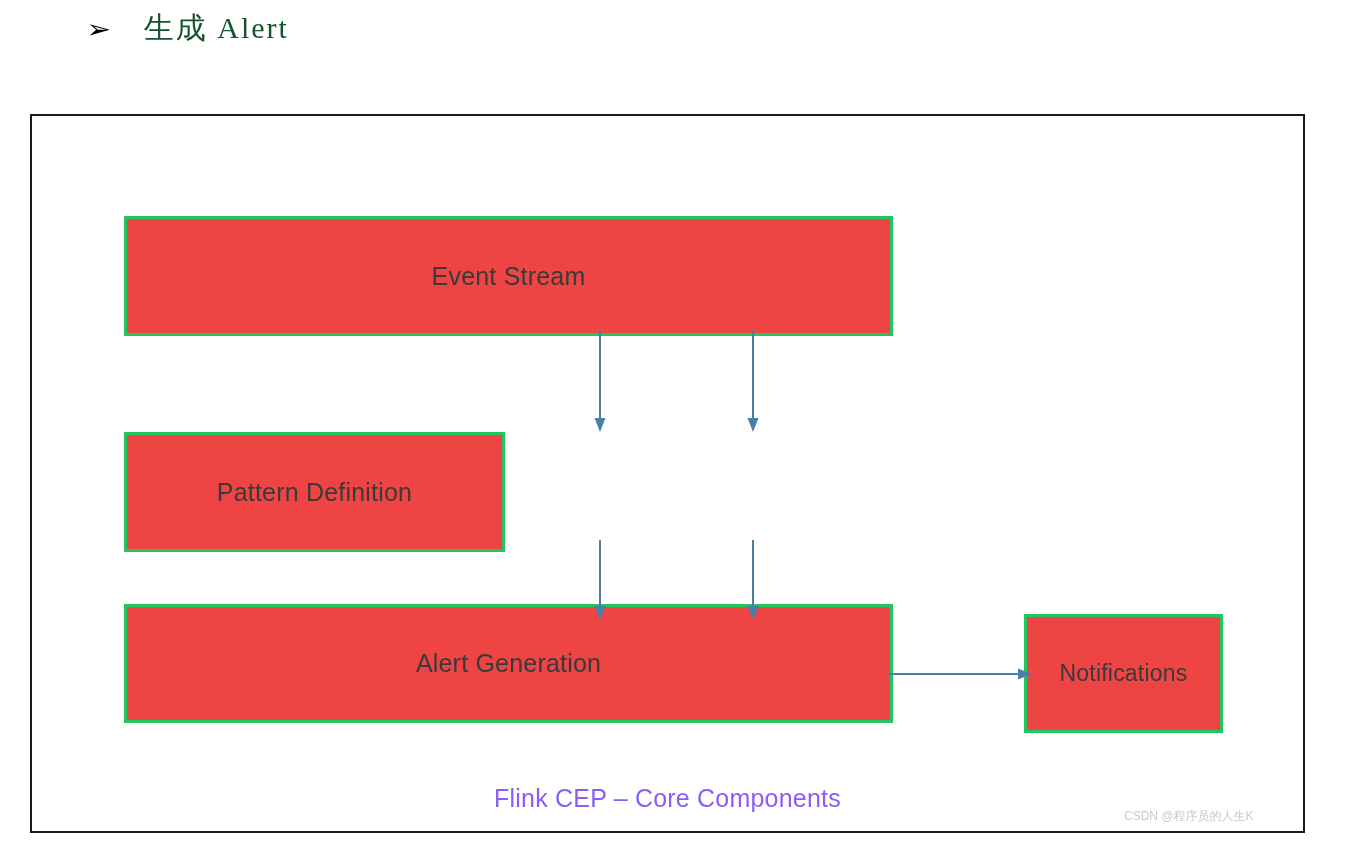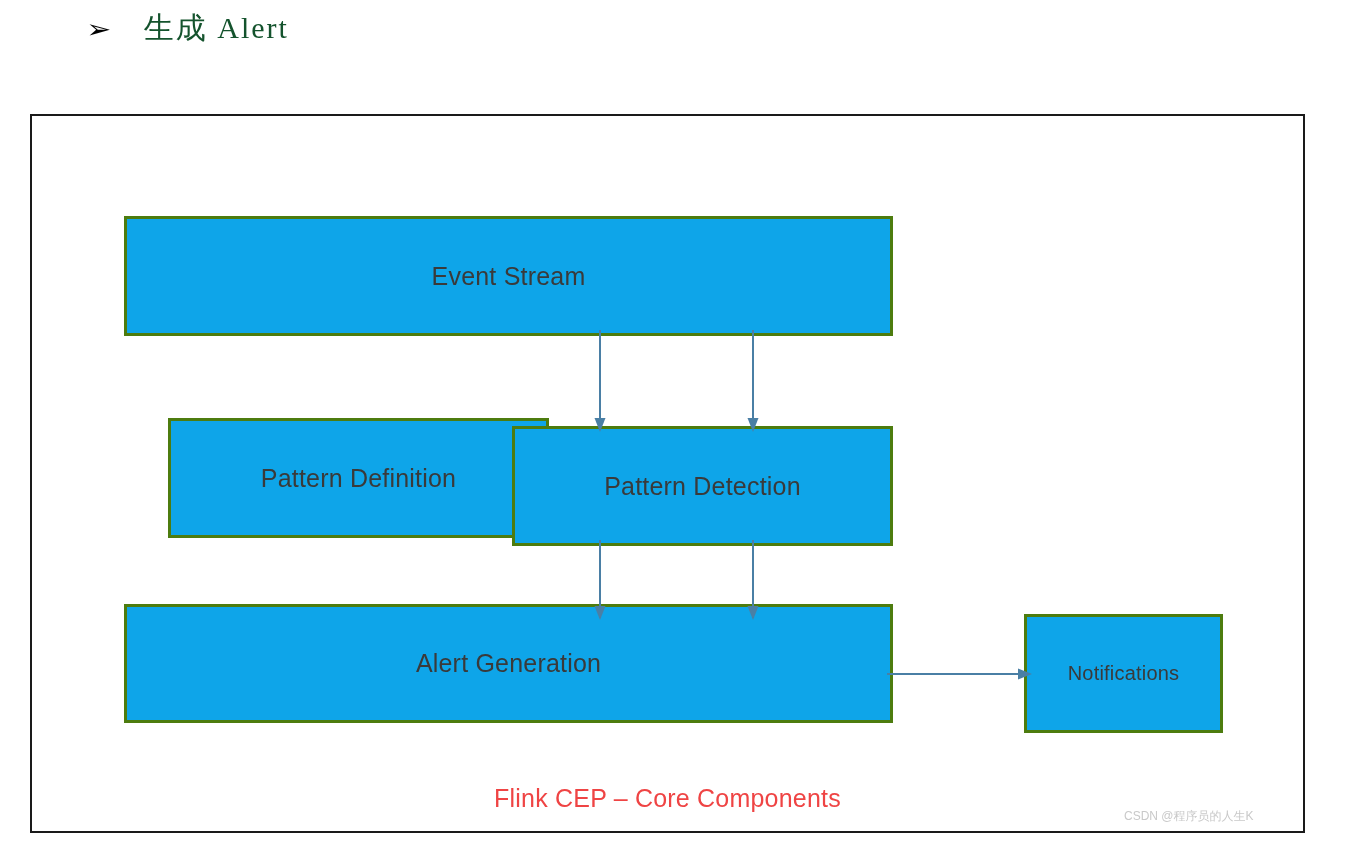--- a/index.html
+++ b/index.html
@@ -48,43 +48,43 @@
     width: 1275px;
     height: 719px;
     border: 2px solid #1a1a1a;
     background: #ffffff;
     box-sizing: border-box;
   }
 
   
   .gbox {
     position: absolute;
-    border: 3px solid #4d7c0f;
-    background: #0ea5e9;
+    border: 3px solid #22c55e;
+    background: #ef4444;
     box-sizing: border-box;
     display: flex;
     align-items: center;
     justify-content: center;
   }
   .gbox .blabel {
     font-family: "Liberation Sans", sans-serif;
     font-size: 25px;
     color: #3a3a3a;
     letter-spacing: .2px;
     white-space: nowrap;
   }
 
   
   #box-event-stream      { left: 92px;  top: 100px; width: 769px; height: 120px; }
-  #box-pattern-definition{ left: 92px;  top: 302px; width: 381px; height: 120px; margin-left: 44px; }
+  #box-pattern-definition{ left: 92px;  top: 316px; width: 381px; height: 120px; }
   #box-pattern-detection { left: 480px; top: 310px; width: 381px; height: 120px; }
   #box-alert-generation  { left: 92px;  top: 488px; width: 769px; height: 119px; }
   #box-notifications     { left: 992px; top: 498px; width: 199px; height: 119px; }
 
-  #box-notifications .blabel { font-size: 20px; }
+  #box-notifications .blabel { font-size: 23px; }
 
   
   .arrow-svg {
     position: absolute;
     overflow: visible;
     pointer-events: none;
   }
   #arrow-es-to-pd-left   { left: 560px; top: 214px; width: 16px; height: 102px; }
   #arrow-es-to-pd-right  { left: 713px; top: 214px; width: 16px; height: 102px; }
   #arrow-pd-to-ag-left   { left: 560px; top: 424px; width: 16px; height: 80px; }
@@ -93,21 +93,21 @@
 
   
   #caption {
     position: absolute;
     left: 0;
     right: 0;
     top: 668px;
     text-align: center;
     font-family: "Liberation Sans", sans-serif;
     font-size: 25px;
-    color: #ef4444;
+    color: #8b5cf6;
     letter-spacing: .2px;
   }
 
   
   #watermark {
     position: absolute;
     left: 1124px;
     top: 808px;
     font-family: "Liberation Sans", sans-serif;
     font-size: 12px;
@@ -128,23 +128,20 @@
   <div id="frame">
 
     <div class="gbox" id="box-event-stream">
       <span class="blabel">Event Stream</span>
     </div>
 
     <div class="gbox" id="box-pattern-definition">
       <span class="blabel">Pattern Definition</span>
     </div>
 
-    <div class="gbox" id="box-pattern-detection">
-      <span class="blabel">Pattern Detection</span>
-    </div>
 
     <div class="gbox" id="box-alert-generation">
       <span class="blabel">Alert Generation</span>
     </div>
 
     <div class="gbox" id="box-notifications">
       <span class="blabel">Notifications</span>
     </div>
 
     <svg class="arrow-svg" id="arrow-es-to-pd-left" viewBox="0 0 16 102">

